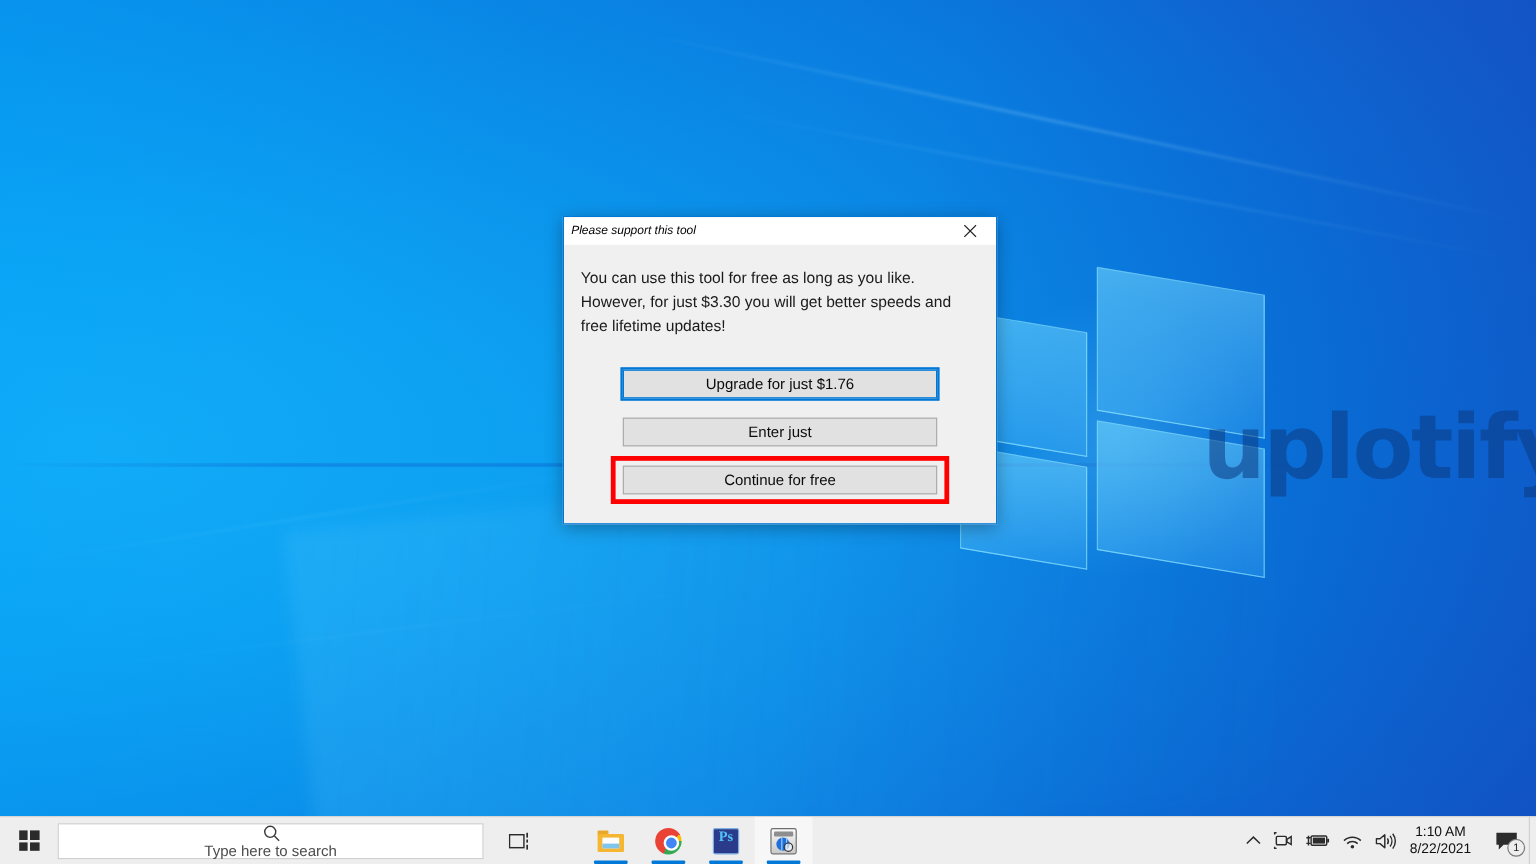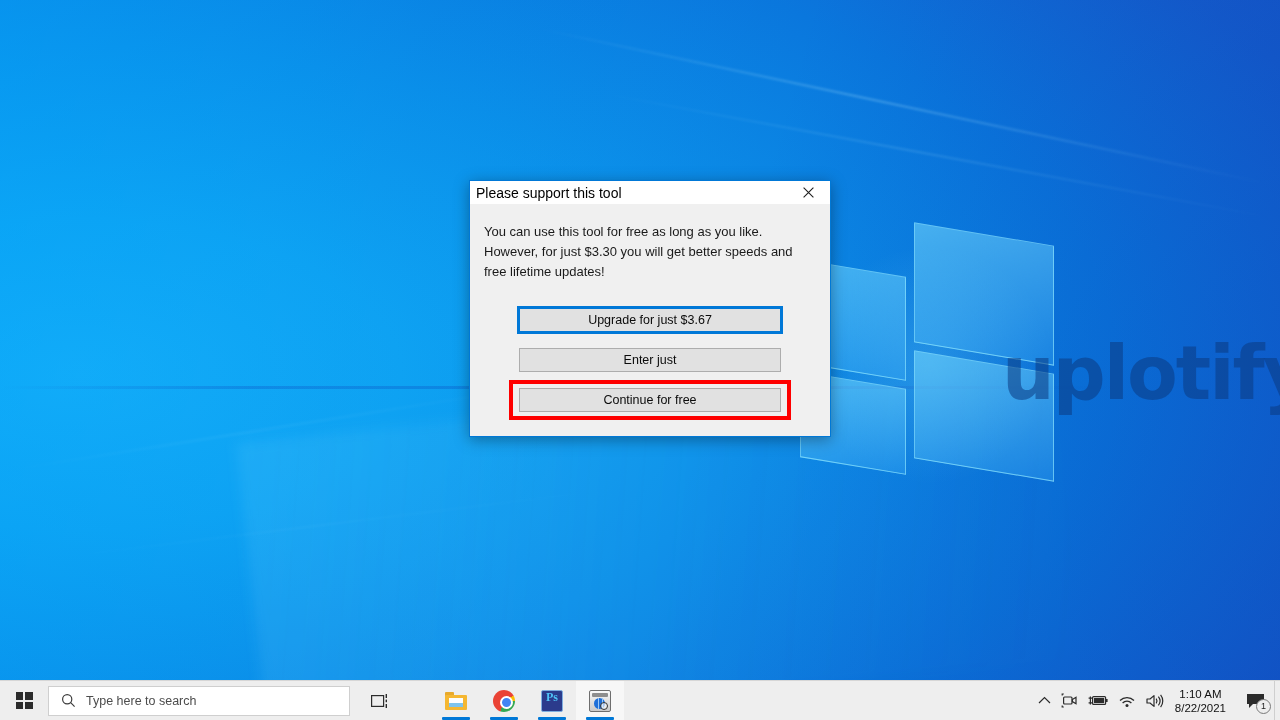--- a/index.html
+++ b/index.html
@@ -93,24 +93,25 @@
     box-shadow: 0 3px 14px rgba(0,0,0,.34);
     display: flex; flex-direction: column;
   }
   .titlebar {
     height: 23px;
     background: #FFFFFF;
     display: flex; align-items: center;
     flex: none;
   }
   .titlebar .title {
-    font-size: 14px;
+    font-size: 10px;
     color: #000;
     padding-left: 6px;
     white-space: nowrap;
+    font-style: italic;
   }
   .titlebar .spacer { flex: 1; }
   .close-btn {
     width: 44px; height: 22px;
     display: flex; align-items: center; justify-content: center;
     cursor: pointer;
   }
   .close-btn svg { display: block; }
 
   .dialog-body {
@@ -165,26 +166,27 @@
   }
   .start-btn {
     width: 48px; height: 40px;
     display: flex; align-items: center; justify-content: center;
     cursor: pointer;
   }
   .win-logo { width: 17px; height: 17px; display: grid; grid-template-columns: 1fr 1fr; grid-template-rows: 1fr 1fr; gap: 2px; }
   .win-logo i { background: #2B2B2B; display: block; }
 
   .search-box {
-    width: 302px; height: 30px;
+    width: 355px; height: 30px;
     margin-left: 0px;
     background: #FFFFFF;
     border: 1px solid #CFCFCF;
     display: flex; align-items: center;
     cursor: text;
+    flex-direction: column;
   }
   .search-box .mag { margin: 0 10px 0 12px; flex: none; }
   .search-box .ph { font-size: 12.5px; color: #4C4C4C; }
 
   .tb-icon {
     width: 48px; height: 40px;
     position: relative;
     display: flex; align-items: center; justify-content: center;
     cursor: pointer;
   }
@@ -275,21 +277,21 @@
       </div>
     </div>
 
     <div class="dialog-body">
       <div class="msg">You can use this tool for free as long as you like.
 However, for just $3.30 you will get better speeds and
 free lifetime updates!</div>
 
       <div class="btn-stack">
         <div class="btn-wrap">
-          <button class="win-btn focused">Upgrade for just $3.67</button>
+          <button class="win-btn focused">Upgrade for just $1.76</button>
         </div>
         <div class="btn-wrap">
           <button class="win-btn">Enter just</button>
         </div>
         <div class="btn-wrap highlight">
           <button class="win-btn">Continue for free</button>
         </div>
       </div>
     </div>
   </div>

